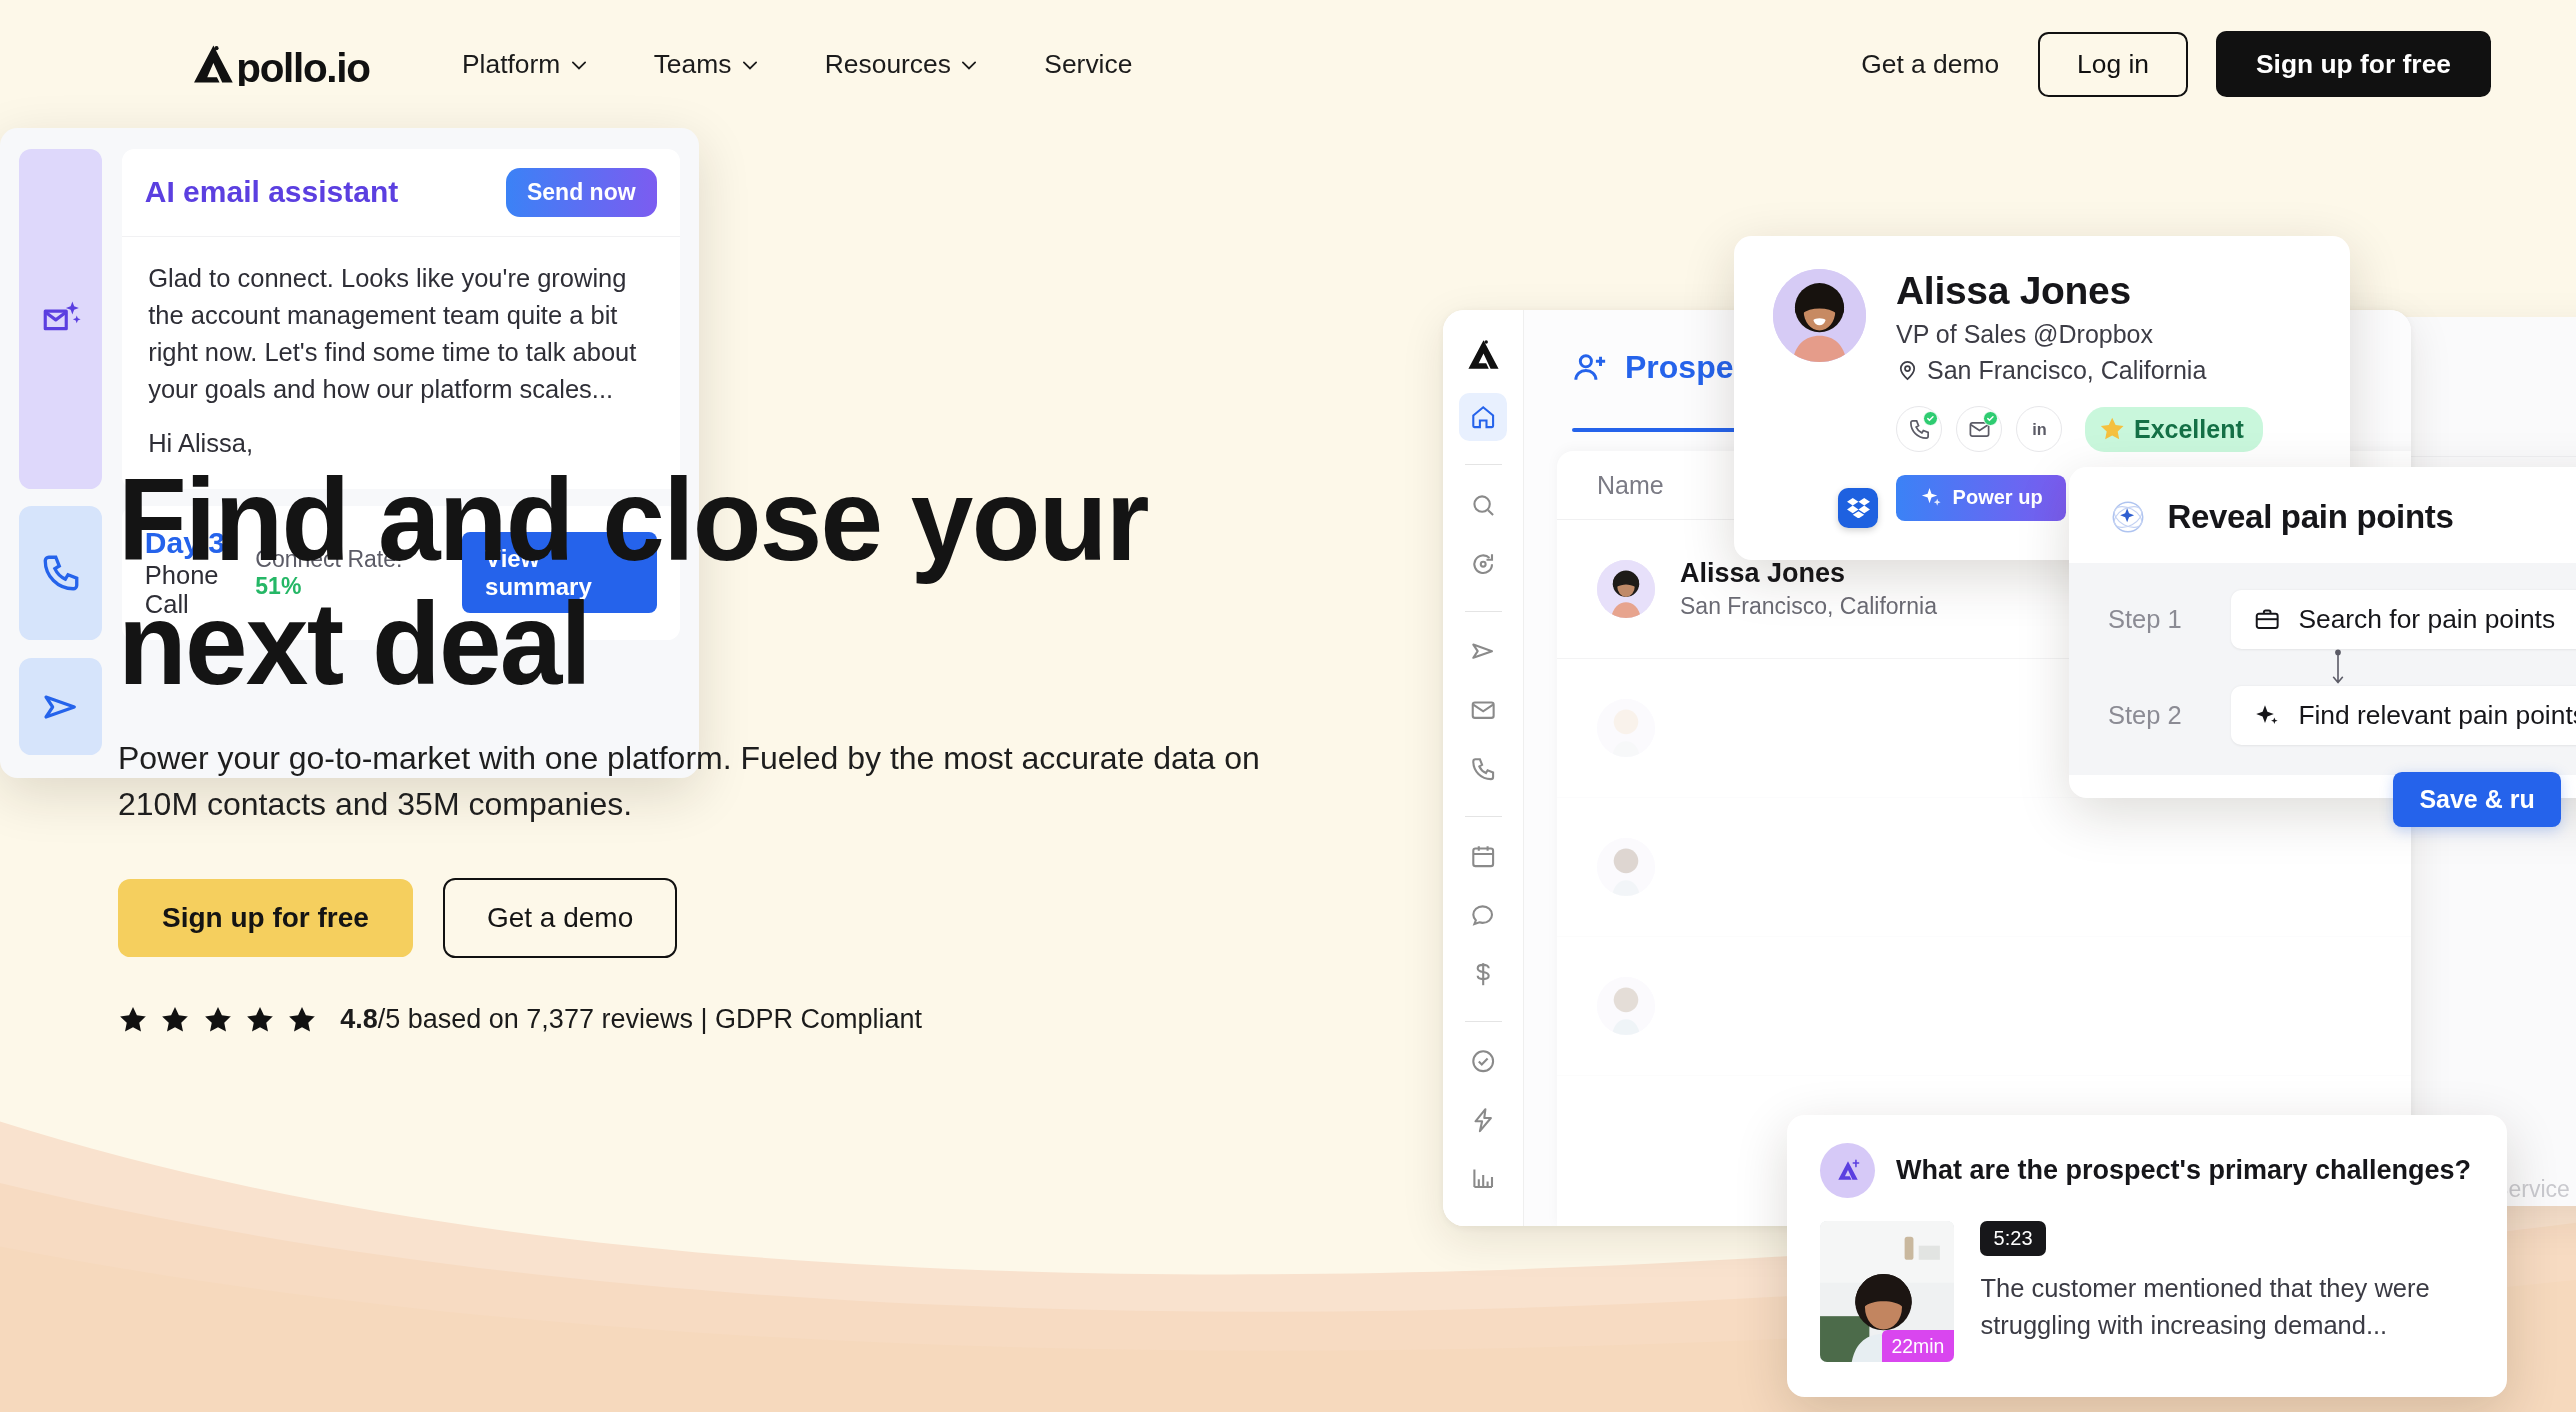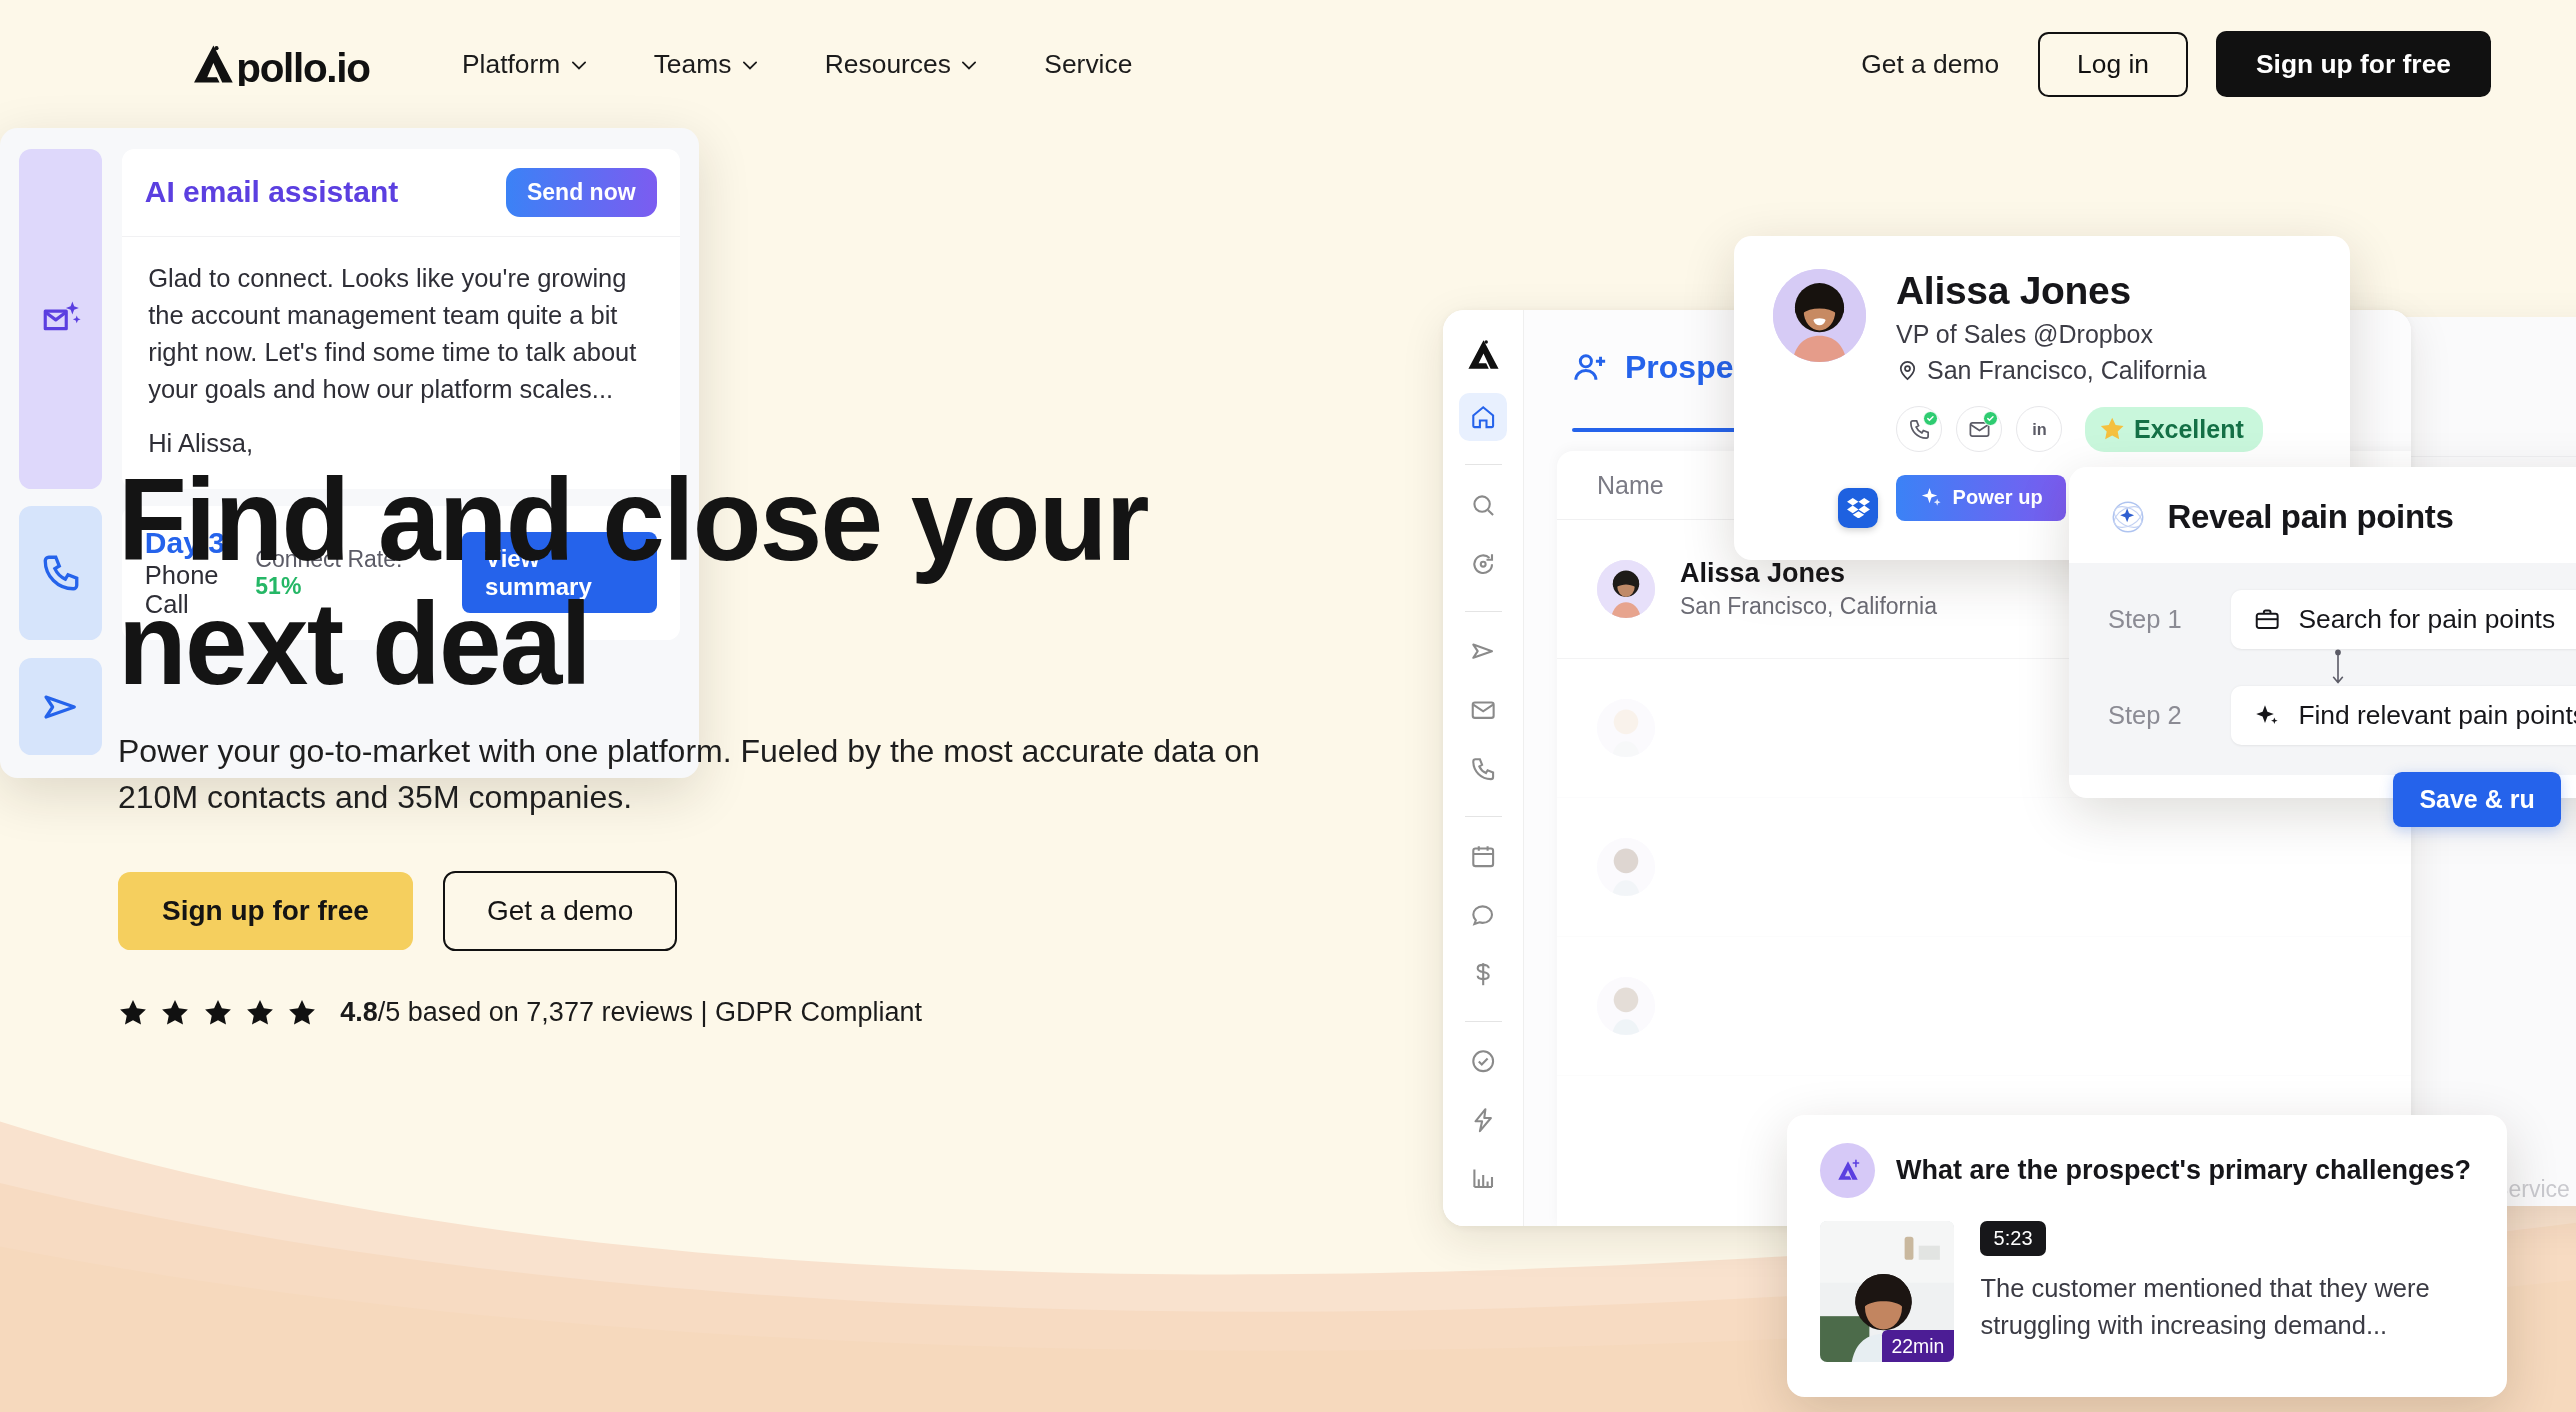--- a/index.html
+++ b/index.html
@@ -59,21 +59,21 @@
   .hero {
     position:absolute; left:118px; top:458px; width:1250px; z-index:40;
   }
   .hero h1 {
     font-size:116px; line-height:1.07; letter-spacing:-1.8px;
     font-weight:700; color:#141414;
     font-stretch: condensed;
     transform: scaleX(0.97); transform-origin: left center;
   }
   .hero .sub {
-    margin-top:23px;
+    margin-top:30px;
     font-size:32px; line-height:1.42; color:#1E1E1E; max-width:1228px;
   }
   .cta-row { margin-top:51px; display:flex; align-items:center; gap:30px; }
   .btn-yellow {
     background:#F5CF5E; color:#141414; border:none; border-radius:12.3px;
     font-size:28px; font-weight:700; padding:23px 44px; cursor:pointer;
   }
   .btn-outline {
     background:transparent; color:#141414; border:2.6px solid #111; border-radius:12.3px;
     font-size:28px; font-weight:500; padding:22px 42px; cursor:pointer;
@@ -266,21 +266,21 @@
     width:55px; height:55px; border-radius:50%; background:#D6C9F7;
     display:flex; align-items:center; justify-content:center; flex:0 0 55px;
   }
   .q-title { font-size:27px; font-weight:700; color:#16161A; }
   .q-body { display:flex; gap:26.4px; margin-top:23px; align-items:flex-start; }
   .q-thumb {
     flex:0 0 134px; height:141px; border-radius:7px; overflow:hidden;
     position:relative; background:#DCE3EA;
   }
   .q-dur {
-    position:absolute; right:0; bottom:0; background:#4c1d95; color:#fff;
+    position:absolute; right:0; bottom:0; background:#d946ef; color:#fff;
     font-size:19.4px; padding:4.4px 9.7px; border-radius:5.3px 0 0 0;
   }
   .q-right { flex:1; }
   .q-time {
     background:#17171A; color:#fff; font-size:20px;
     padding:6.2px 13.2px; border-radius:7px; display:inline-block;
   }
   .q-text { font-size:25.5px; line-height:1.42; color:#3B3B44; margin-top:14px; }
 </style>
 </head>

